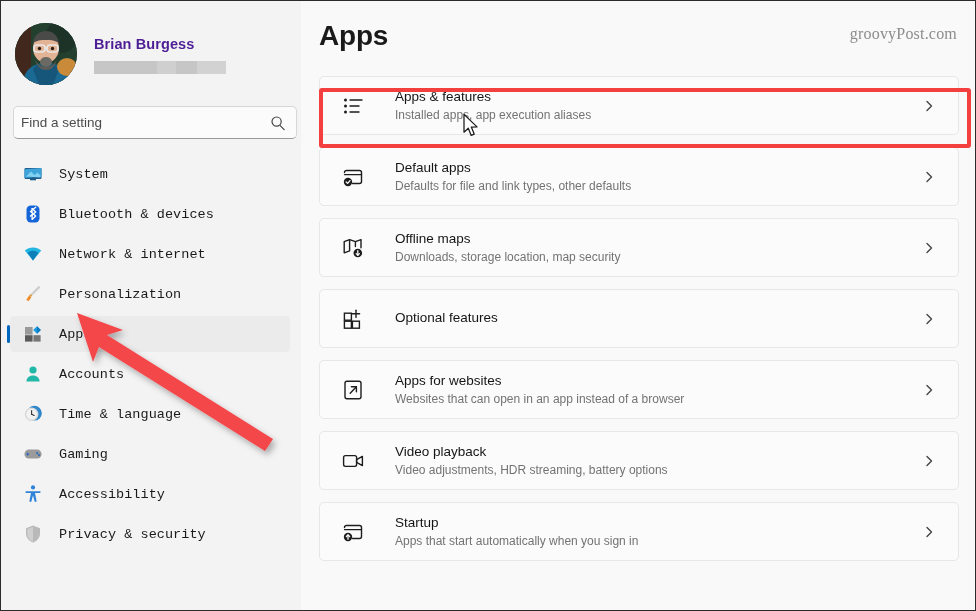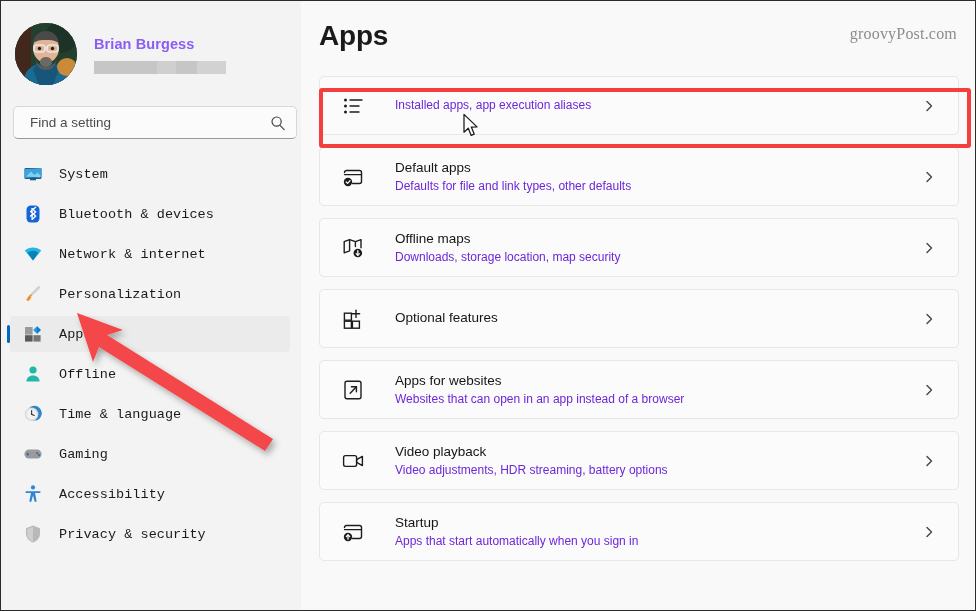--- a/index.html
+++ b/index.html
@@ -55,21 +55,21 @@
     margin-left: 17px;
     display: flex;
     flex-direction: column;
     justify-content: center;
     padding-top: 2px;
   }
 
   .profile-name {
     font-size: 14.5px;
     font-weight: 700;
-    color: #8b5cf6;
+    color: #4c1d95;
     letter-spacing: .1px;
     line-height: 1.2;
   }
 
   .profile-email-mask {
     margin-top: 8px;
     width: 132px;
     height: 13px;
     background: #c9c9c9;
     background-image: linear-gradient(90deg,
@@ -78,21 +78,21 @@
 
   .search-wrap {
     margin: 19px 4px 0 12px;
     height: 33px;
     background: #fbfbfb;
     border: 1px solid #d7d7d7;
     border-bottom-color: #999;
     border-radius: 5px;
     display: flex;
     align-items: center;
-    padding: 0 10px 0 16px;
+    padding: 0 10px 0 7px;
   }
   .search-input {
     flex: 1;
     border: none;
     outline: none;
     background: transparent;
     font-family: "Liberation Sans", sans-serif;
     font-size: 13.5px;
     color: #1b1b1b;
   }
@@ -205,21 +205,21 @@
 
   .card-text { flex: 1; display: flex; flex-direction: column; gap: 3px; }
 
   .card-title {
     font-size: 13.5px;
     color: #151515;
     line-height: 1.2;
   }
   .card-sub {
     font-size: 12px;
-    color: #6d28d9;
+    color: #737373;
     line-height: 1.2;
   }
 
   .chevron {
     width: 14px;
     height: 14px;
     flex: 0 0 14px;
     color: #444;
     margin-right: 4px;
   }
@@ -363,21 +363,21 @@
         <span class="nav-label">Apps</span>
       </div>
 
       <div class="nav-item">
         <span class="nav-icon">
           <svg viewBox="0 0 20 20" xmlns="http://www.w3.org/2000/svg">
             <circle cx="10" cy="6" r="3.6" fill="#22b8a8"></circle>
             <path d="M3.4 17.6c0-3.7 3-6 6.6-6s6.6 2.3 6.6 6z" fill="#22b8a8"></path>
           </svg>
         </span>
-        <span class="nav-label">Offline</span>
+        <span class="nav-label">Accounts</span>
       </div>
 
       <div class="nav-item">
         <span class="nav-icon">
           <svg viewBox="0 0 20 20" xmlns="http://www.w3.org/2000/svg">
             <circle cx="11.4" cy="9.2" r="7.4" fill="#2f86c9"></circle>
             <circle cx="8.6" cy="10.2" r="6.8" fill="#d9d9d9"></circle>
             <circle cx="8.6" cy="10.2" r="5.4" fill="#f2f2f2"></circle>
             <line x1="8.6" y1="10.2" x2="8.6" y2="6.6" stroke="#333" stroke-width="1.1" stroke-linecap="round"></line>
             <line x1="8.6" y1="10.2" x2="11.2" y2="11.4" stroke="#333" stroke-width="1.1" stroke-linecap="round"></line>
@@ -451,20 +451,21 @@
           <svg viewBox="0 0 24 24" fill="none" stroke="currentColor" stroke-width="1.4" stroke-linecap="round">
             <circle cx="4.5" cy="6" r="1.5" fill="currentColor" stroke="none"></circle>
             <circle cx="4.5" cy="12" r="1.5" fill="currentColor" stroke="none"></circle>
             <circle cx="4.5" cy="18" r="1.5" fill="currentColor" stroke="none"></circle>
             <line x1="9" y1="6" x2="21" y2="6"></line>
             <line x1="9" y1="12" x2="18" y2="12"></line>
             <line x1="9" y1="18" x2="18" y2="18"></line>
           </svg>
         </span>
         <span class="card-text">
+          <span class="card-title">Apps &amp; features</span>
           <span class="card-sub">Installed apps, app execution aliases</span>
         </span>
         <span class="chevron">
           <svg viewBox="0 0 14 14" fill="none" stroke="currentColor" stroke-width="1.4" stroke-linecap="round" stroke-linejoin="round">
             <polyline points="5,2.5 9.5,7 5,11.5"></polyline>
           </svg>
         </span>
       </div>
 
       <div class="card">

